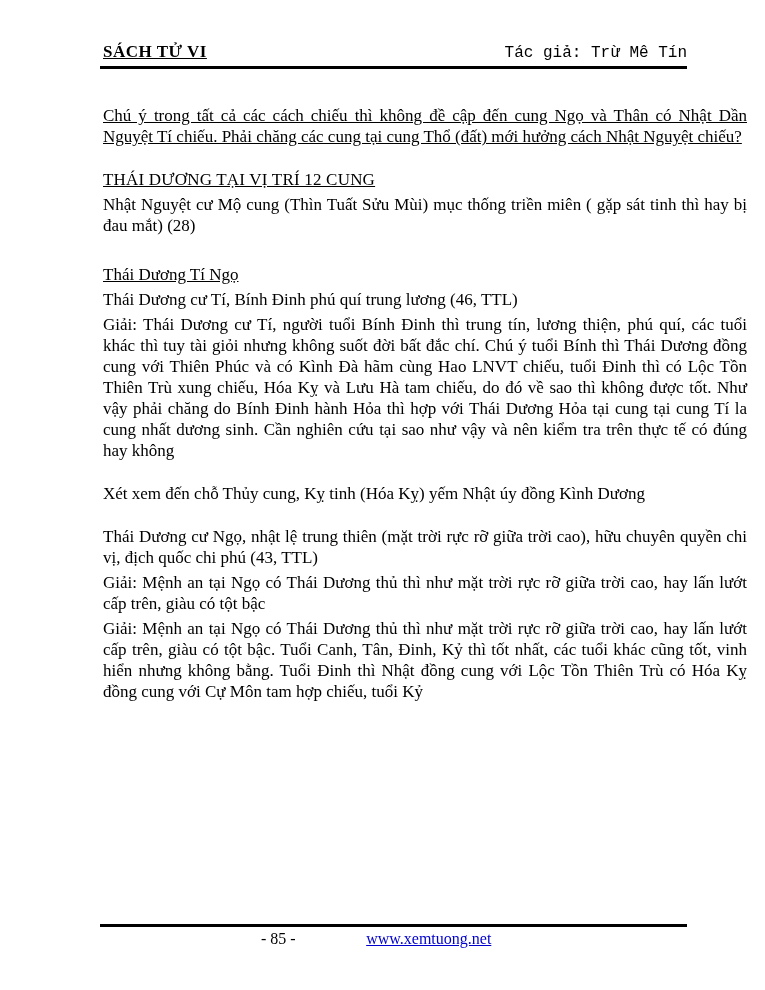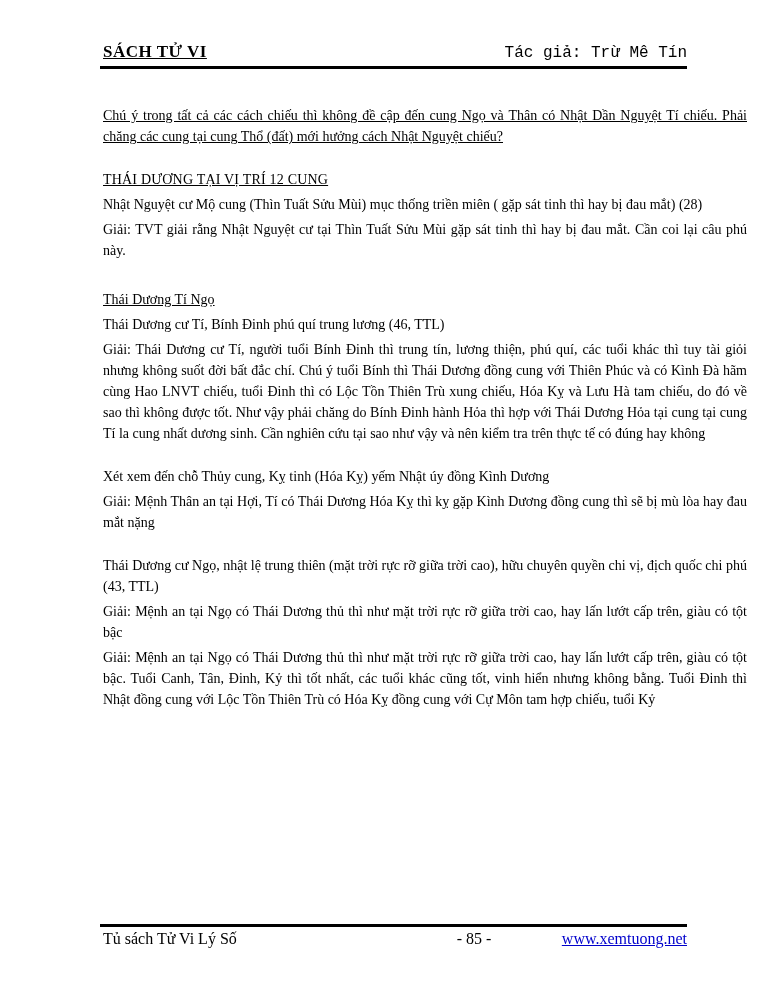--- a/index.html
+++ b/index.html
@@ -39,21 +39,21 @@
   .header-rule {
     height: 3px;
     background: #000000;
     margin: 4px 78px 0 100px;
   }
 
   
   .content {
     margin: 36px 0 0 103px;
     width: 644px;
-    font-size: 14px;
+    font-size: 17px;
     line-height: 21px;
     text-align: justify;
   }
   .content p {
     margin: 0 0 4px 0;
   }
   .u { text-decoration: underline; }
   .gap { margin-top: 22px !important; }
   .gap-lg { margin-top: 28px !important; }
   .heading { letter-spacing: 0.2px; }
@@ -97,42 +97,39 @@
   </div>
   <div class="header-rule"></div>
 
   <div class="content">
     <p class="u">Chú ý trong tất cả các cách chiếu thì không đề cập đến cung Ngọ và Thân có Nhật Dần Nguyệt Tí chiếu. Phải chăng các cung tại cung Thổ (đất) mới hưởng cách Nhật Nguyệt chiếu?</p>
 
     <p class="u heading gap">THÁI DƯƠNG TẠI VỊ TRÍ 12 CUNG</p>
 
     <p>Nhật Nguyệt cư Mộ cung (Thìn Tuất Sửu Mùi) mục thống triền miên ( gặp sát tinh thì hay bị đau mắt) (28)</p>
 
-    <p>Giải: TVT giải rằng Nhật Nguyệt cư tại Thìn Tuất Sửu Mùi gặp sát tinh thì hay bị đau mắt. Cần coi lại câu phú này.</p>
 
     <p class="u gap-lg">Thái Dương Tí Ngọ</p>
 
     <p>Thái Dương cư Tí, Bính Đinh phú quí trung lương (46, TTL)</p>
 
     <p>Giải: Thái Dương cư Tí, người tuổi Bính Đinh thì trung tín, lương thiện, phú quí, các tuổi khác thì tuy tài giỏi nhưng không suốt đời bất đắc chí. Chú ý tuổi Bính thì Thái Dương đồng cung với Thiên Phúc và có Kình Đà hãm cùng Hao LNVT chiếu, tuổi Đinh thì có Lộc Tồn Thiên Trù xung chiếu, Hóa Kỵ và Lưu Hà tam chiếu, do đó về sao thì không được tốt. Như vậy phải chăng do Bính Đinh hành Hỏa thì hợp với Thái Dương Hỏa tại cung tại cung Tí la cung nhất dương sinh. Cần nghiên cứu tại sao như vậy và nên kiểm tra trên thực tế có đúng hay không</p>
 
     <p class="gap">Xét xem đến chỗ Thủy cung, Kỵ tinh (Hóa Kỵ) yếm Nhật úy đồng Kình Dương</p>
 
-    <p>Giải: Mệnh Thân an tại Hợi, Tí có Thái Dương Hóa Kỵ thì kỵ gặp Kình Dương đồng cung thì sẽ bị mù lòa hay đau mắt nặng</p>
 
     <p class="gap">Thái Dương cư Ngọ, nhật lệ trung thiên (mặt trời rực rỡ giữa trời cao), hữu chuyên quyền chi vị, địch quốc chi phú  (43, TTL)</p>
 
     <p>Giải: Mệnh an tại Ngọ có Thái Dương thủ thì như mặt trời rực rỡ giữa trời cao, hay lấn lướt cấp trên, giàu có tột bậc</p>
 
 
     <p>Giải: Mệnh an tại Ngọ có Thái Dương thủ thì như mặt trời rực rỡ giữa trời cao, hay lấn lướt cấp trên, giàu có tột bậc. Tuổi Canh, Tân, Đinh, Kỷ thì tốt nhất, các tuổi khác cũng tốt, vinh hiển nhưng không bằng. Tuổi Đinh thì Nhật đồng cung với Lộc Tồn Thiên Trù có Hóa Kỵ đồng cung với Cự Môn tam hợp chiếu, tuổi Kỷ</p>
   </div>
 
   <div class="footer-rule"></div>
   <div class="footer-row">
-    <span class="footer-series">Tủ sách Tử Vi Lý Số</span>
     <span class="footer-page">- 85 -</span>
     <span class="footer-link-cell">
       <a class="footer-link">www.xemtuong.net</a>
     </span>
   </div>
 
 </div>
 
 </body></html>

